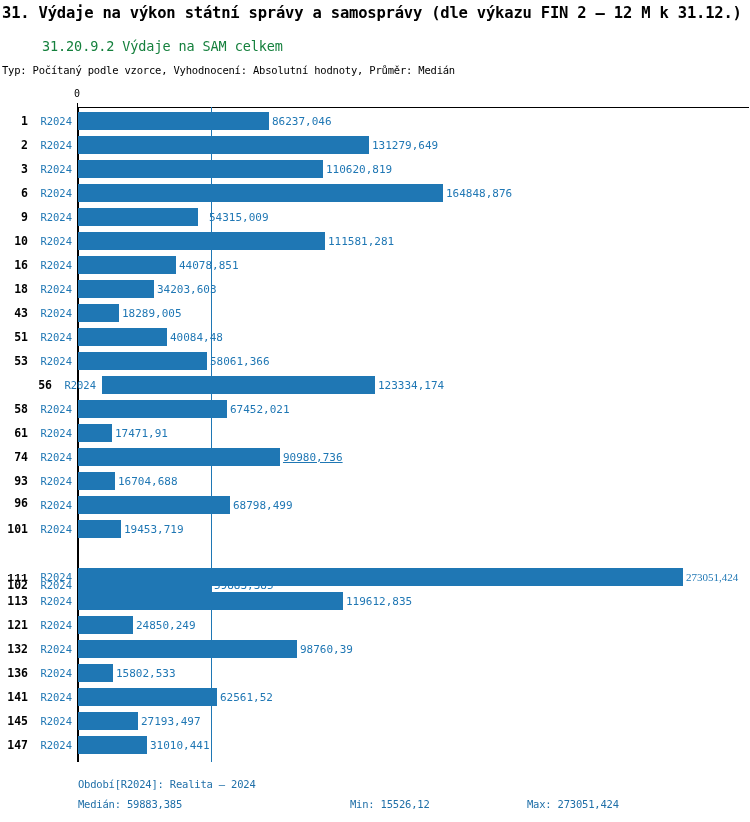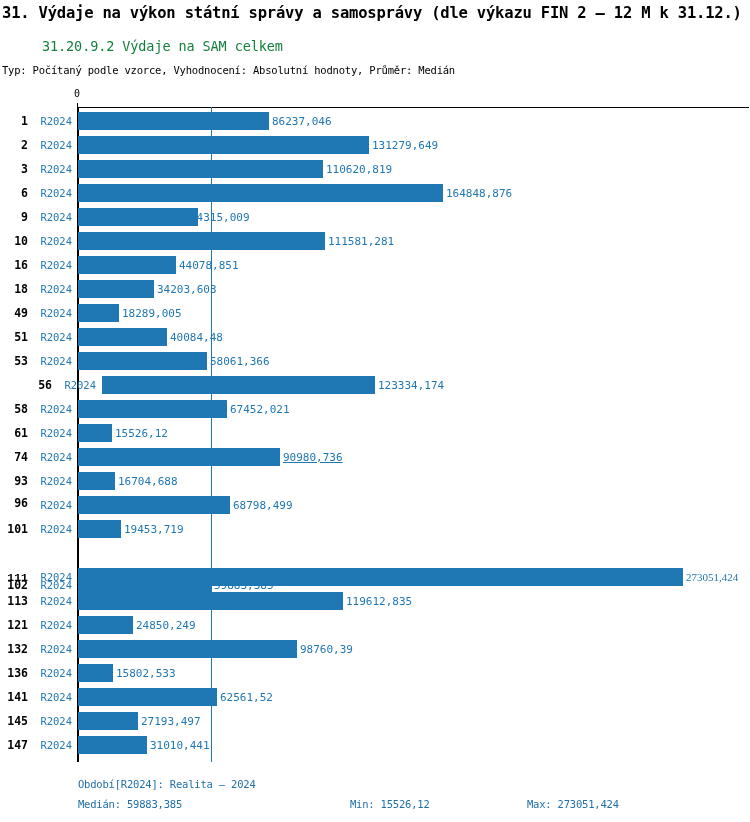--- a/index.html
+++ b/index.html
@@ -183,42 +183,42 @@
       <div class="row" style="top: 184px; height: 18px;">
         <div class="row-index" style="top: 2px; line-height: 15px;">6</div>
         <div class="row-series" style="left: 32px; top: 2px; line-height: 15px;">R2024</div>
         <div class="bar" style="left: 78px; top: 0px; width: 365px; height: 18px; background: rgb(31, 119, 180);"></div>
         <div class="bar-value" style="left: 446px; top: 2px; line-height: 15px;">164848,876</div>
       </div>
       <div class="row" style="top: 208px; height: 18px;">
         <div class="row-index" style="top: 2px; line-height: 15px;">9</div>
         <div class="row-series" style="left: 32px; top: 2px; line-height: 15px;">R2024</div>
         <div class="bar" style="left: 78px; top: 0px; width: 120px; height: 18px; background: rgb(31, 119, 180);"></div>
-        <div class="bar-value" style="left: 190px; top: 2px; line-height: 15px;">54315,009</div>
+        <div class="bar-value" style="left: 209px; top: 2px; line-height: 15px;">54315,009</div>
       </div>
       <div class="row" style="top: 232px; height: 18px;">
         <div class="row-index" style="top: 2px; line-height: 15px;">10</div>
         <div class="row-series" style="left: 32px; top: 2px; line-height: 15px;">R2024</div>
         <div class="bar" style="left: 78px; top: 0px; width: 247px; height: 18px; background: rgb(31, 119, 180);"></div>
         <div class="bar-value" style="left: 328px; top: 2px; line-height: 15px;">111581,281</div>
       </div>
       <div class="row" style="top: 256px; height: 18px;">
         <div class="row-index" style="top: 2px; line-height: 15px;">16</div>
         <div class="row-series" style="left: 32px; top: 2px; line-height: 15px;">R2024</div>
         <div class="bar" style="left: 78px; top: 0px; width: 98px; height: 18px; background: rgb(31, 119, 180);"></div>
         <div class="bar-value" style="left: 179px; top: 2px; line-height: 15px;">44078,851</div>
       </div>
       <div class="row" style="top: 280px; height: 18px;">
         <div class="row-index" style="top: 2px; line-height: 15px;">18</div>
         <div class="row-series" style="left: 32px; top: 2px; line-height: 15px;">R2024</div>
         <div class="bar" style="left: 78px; top: 0px; width: 76px; height: 18px; background: rgb(31, 119, 180);"></div>
         <div class="bar-value" style="left: 157px; top: 2px; line-height: 15px;">34203,603</div>
       </div>
       <div class="row" style="top: 304px; height: 18px;">
-        <div class="row-index" style="top: 2px; line-height: 15px;">49</div>
+        <div class="row-index" style="top: 2px; line-height: 15px;">43</div>
         <div class="row-series" style="left: 32px; top: 2px; line-height: 15px;">R2024</div>
         <div class="bar" style="left: 78px; top: 0px; width: 41px; height: 18px; background: rgb(31, 119, 180);"></div>
         <div class="bar-value" style="left: 122px; top: 2px; line-height: 15px;">18289,005</div>
       </div>
       <div class="row" style="top: 328px; height: 18px;">
         <div class="row-index" style="top: 2px; line-height: 15px;">51</div>
         <div class="row-series" style="left: 32px; top: 2px; line-height: 15px;">R2024</div>
         <div class="bar" style="left: 78px; top: 0px; width: 89px; height: 18px; background: rgb(31, 119, 180);"></div>
         <div class="bar-value" style="left: 170px; top: 2px; line-height: 15px;">40084,48</div>
       </div>
@@ -237,21 +237,21 @@
       <div class="row" style="top: 400px; height: 18px;">
         <div class="row-index" style="top: 2px; line-height: 15px;">58</div>
         <div class="row-series" style="left: 32px; top: 2px; line-height: 15px;">R2024</div>
         <div class="bar" style="left: 78px; top: 0px; width: 149px; height: 18px; background: rgb(31, 119, 180);"></div>
         <div class="bar-value" style="left: 230px; top: 2px; line-height: 15px;">67452,021</div>
       </div>
       <div class="row" style="top: 424px; height: 18px;">
         <div class="row-index" style="top: 2px; line-height: 15px;">61</div>
         <div class="row-series" style="left: 32px; top: 2px; line-height: 15px;">R2024</div>
         <div class="bar" style="left: 78px; top: 0px; width: 34px; height: 18px; background: rgb(31, 119, 180);"></div>
-        <div class="bar-value" style="left: 115px; top: 2px; line-height: 15px;">15526,12</div>
+        <div class="bar-value" style="left: 115px; top: 2px; line-height: 15px;">17471,91</div>
       </div>
       <div class="row" style="top: 448px; height: 18px;">
         <div class="row-index" style="top: 2px; line-height: 15px;">74</div>
         <div class="row-series" style="left: 32px; top: 2px; line-height: 15px;">R2024</div>
         <div class="bar" style="left: 78px; top: 0px; width: 202px; height: 18px; background: rgb(31, 119, 180);"></div>
         <div class="bar-value" style="left: 283px; top: 2px; line-height: 15px; text-decoration: underline;">90980,736</div>
       </div>
       <div class="row" style="top: 472px; height: 18px;">
         <div class="row-index" style="top: 2px; line-height: 15px;">93</div>
         <div class="row-series" style="left: 32px; top: 2px; line-height: 15px;">R2024</div>

